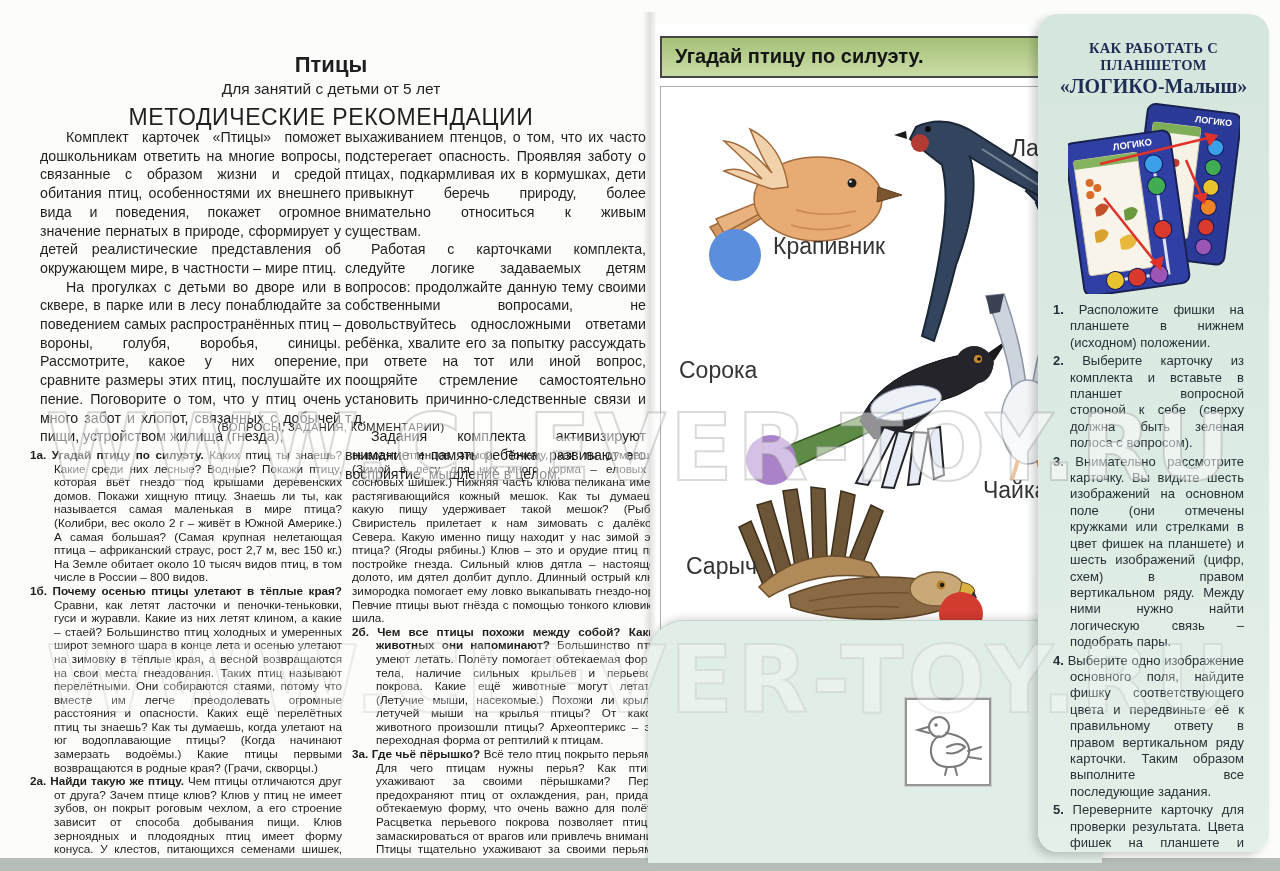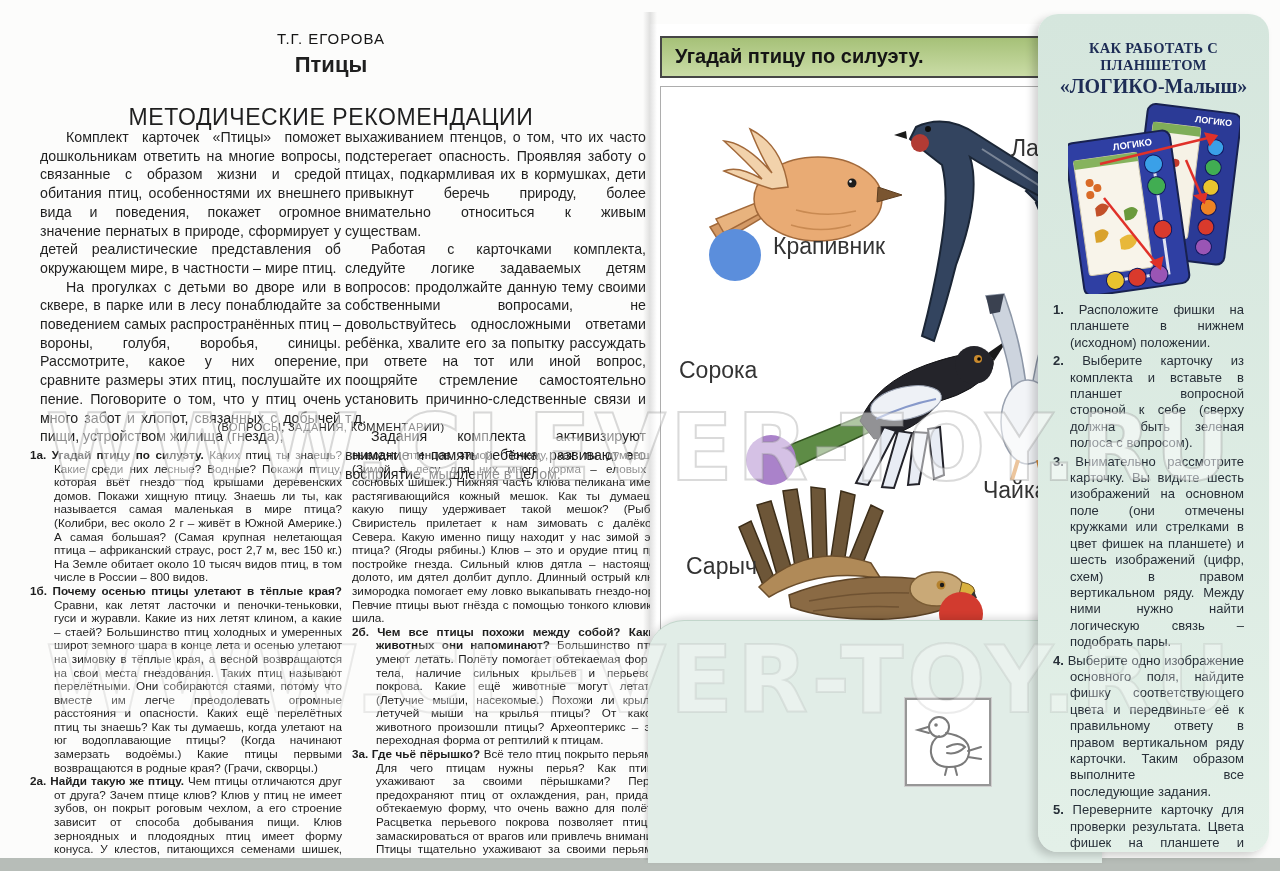--- a/index.html
+++ b/index.html
@@ -69,22 +69,22 @@
       color:rgba(255,255,255,.5);margin-top:27px;-webkit-text-stroke:2px rgba(140,140,140,.32);}
   .wm1{top:368px;font-size:92px;letter-spacing:4px;}
   .wm2{top:600px;font-size:92px;letter-spacing:4px;color:rgba(255,255,255,.3);
        -webkit-text-stroke:2px rgba(150,150,150,.18);}
 </style>
 </head>
 <body>
 
 <div id="stage">
 
-  <div class="lp-center lp-author">Т.Г. ЕГОРОВА</div>
   <div class="lp-center lp-title">Птицы</div>
+  <div class="lp-center lp-subtitle">Для занятий с детьми от 5 лет</div>
   <div class="lp-center lp-method">МЕТОДИЧЕСКИЕ РЕКОМЕНДАЦИИ</div>
 
   <div class="col colA">
     <p class="p-ind">Комплект карточек «Птицы» поможет дошкольникам ответить на многие вопросы, связанные с образом жизни и средой обитания птиц, особенностями их внешнего вида и поведения, покажет огромное значение пернатых в природе, сформирует у детей реалистические представления об окружающем мире, в частности – мире птиц.</p>
     <p class="p-ind">На прогулках с детьми во дворе или в сквере, в парке или в лесу понаблюдайте за поведением самых распространённых птиц – вороны, голубя, воробья, синицы. Рассмотрите, какое у них оперение, сравните размеры этих птиц, послушайте их пение. Поговорите о том, что у птиц очень много забот и хлопот, связанных с добычей пищи, устройством жилища (гнезда),</p>
   </div>
   <div class="col colB">
     <p>выхаживанием птенцов, о том, что их часто подстерегает опасность. Проявляя заботу о птицах, подкармливая их в кормушках, дети привыкнут беречь природу, более внимательно относиться к живым существам.</p>
     <p class="p-ind">Работая с карточками комплекта, следуйте логике задаваемых детям вопросов: продолжайте данную тему своими собственными вопросами, не довольствуйтесь односложными ответами ребёнка, хвалите его за попытку рассуждать при ответе на тот или иной вопрос, поощряйте стремление самостоятельно установить причинно-следственные связи и т.д.</p>
     <p class="p-ind">Задания комплекта активизируют внимание и память ребёнка, развивают его восприятие, мышление в целом.</p>

